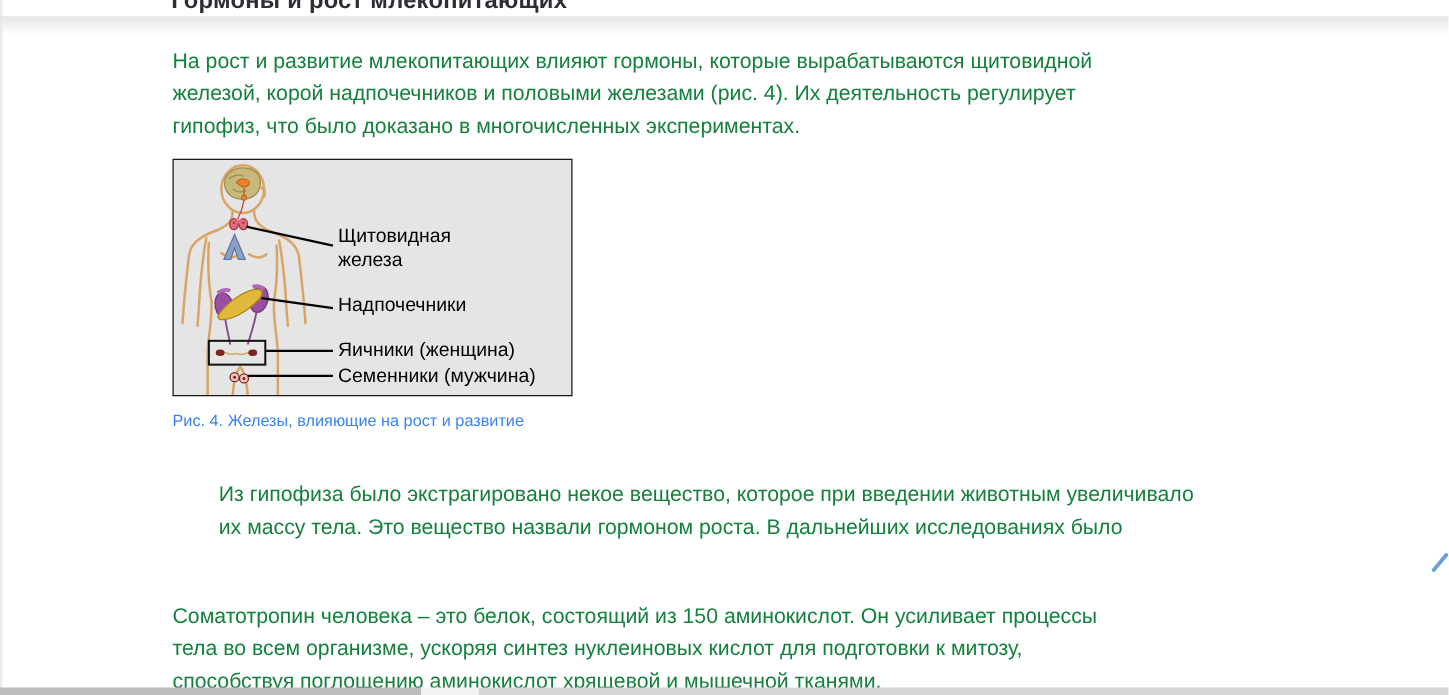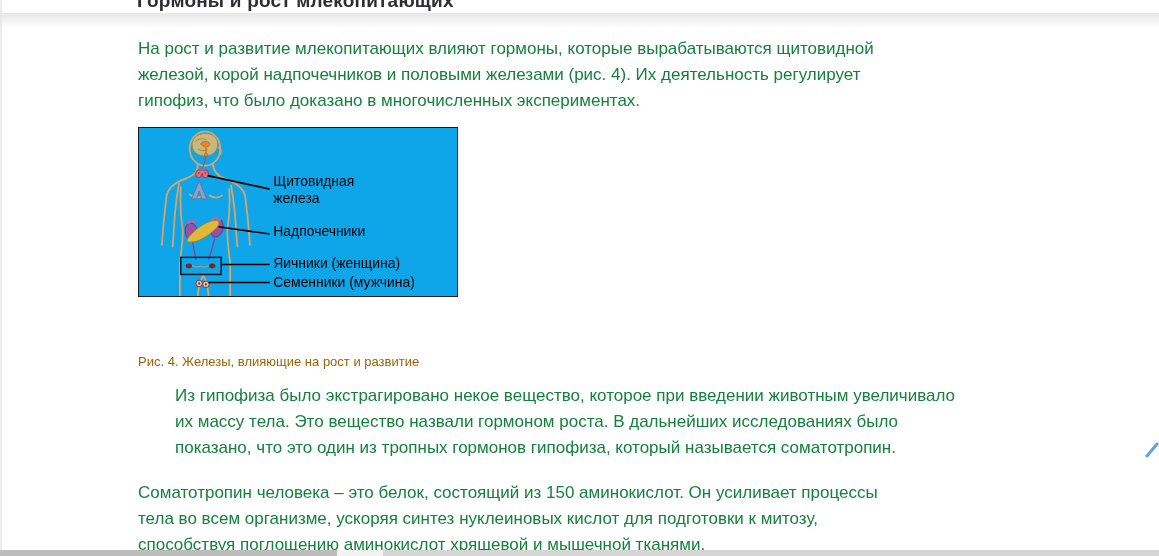--- a/index.html
+++ b/index.html
@@ -16,26 +16,26 @@
     position:absolute;left:0;top:13px;width:1159px;height:15px;
     background:linear-gradient(to bottom,#e6e6e6,rgba(255,255,255,0));
   }
   .para{
     position:absolute;left:138px;color:#15803d;font-size:17px;line-height:26px;white-space:nowrap;
   }
   .para1{top:36px;}
   .para2{top:383px;margin-left:37px;}
   .para3{top:480px;}
   .figure-box{
-    position:absolute;left:138px;top:127px;width:320px;height:170px;
-    border:1.5px solid #1a1a1a;box-sizing:border-box;background:#0ea5e9;
+    position:absolute;left:138px;top:127px;width:320px;height:190px;
+    border:1.5px solid #1a1a1a;box-sizing:border-box;background:#e5e5e5;
   }
   .figure-box svg{display:block;width:100%;height:100%;}
   .caption{
-    position:absolute;left:138px;top:354px;font-size:13px;color:#a16207;white-space:nowrap;
+    position:absolute;left:138px;top:329px;font-size:13px;color:#3b82f6;white-space:nowrap;
   }
   .blue-mark{position:absolute;left:1143px;top:438px;}
   .bottom-bar{position:absolute;left:0;top:550px;width:1159px;height:6px;display:flex;}
   .bottom-bar .seg-left{width:337px;background:#bcbcbc;}
   .bottom-bar .seg-thumb{width:46px;background:#f2f2f2;}
   .bottom-bar .seg-right{flex:1;background:#d5d5d5;}
   svg text{font-family:"Liberation Sans",sans-serif;}
 </style>
 </head>
 <body>
@@ -133,21 +133,20 @@
         <text x="131" y="177">Семенники (мужчина)</text>
       </g>
     </svg>
   </div>
 
   <div class="caption">Рис. 4. Железы, влияющие на рост и развитие</div>
 
   <div class="para para2">
     <div>Из гипофиза было экстрагировано некое вещество, которое при введении животным увеличивало</div>
     <div>их массу тела. Это вещество назвали гормоном роста. В дальнейших исследованиях было</div>
-    <div>показано, что это один из тропных гормонов гипофиза, который называется соматотропин.</div>
   </div>
 
   <div class="para para3">
     <div>Соматотропин человека – это белок, состоящий из 150 аминокислот. Он усиливает процессы</div>
     <div>тела во всем организме, ускоряя синтез нуклеиновых кислот для подготовки к митозу,</div>
     <div>способствуя поглощению аминокислот хрящевой и мышечной тканями.</div>
   </div>
 
   <svg class="blue-mark" width="16" height="22" viewBox="0 0 16 22">
     <line x1="4" y1="18" x2="14" y2="6" stroke="#6a9fd8" stroke-width="3" stroke-linecap="round"></line>

